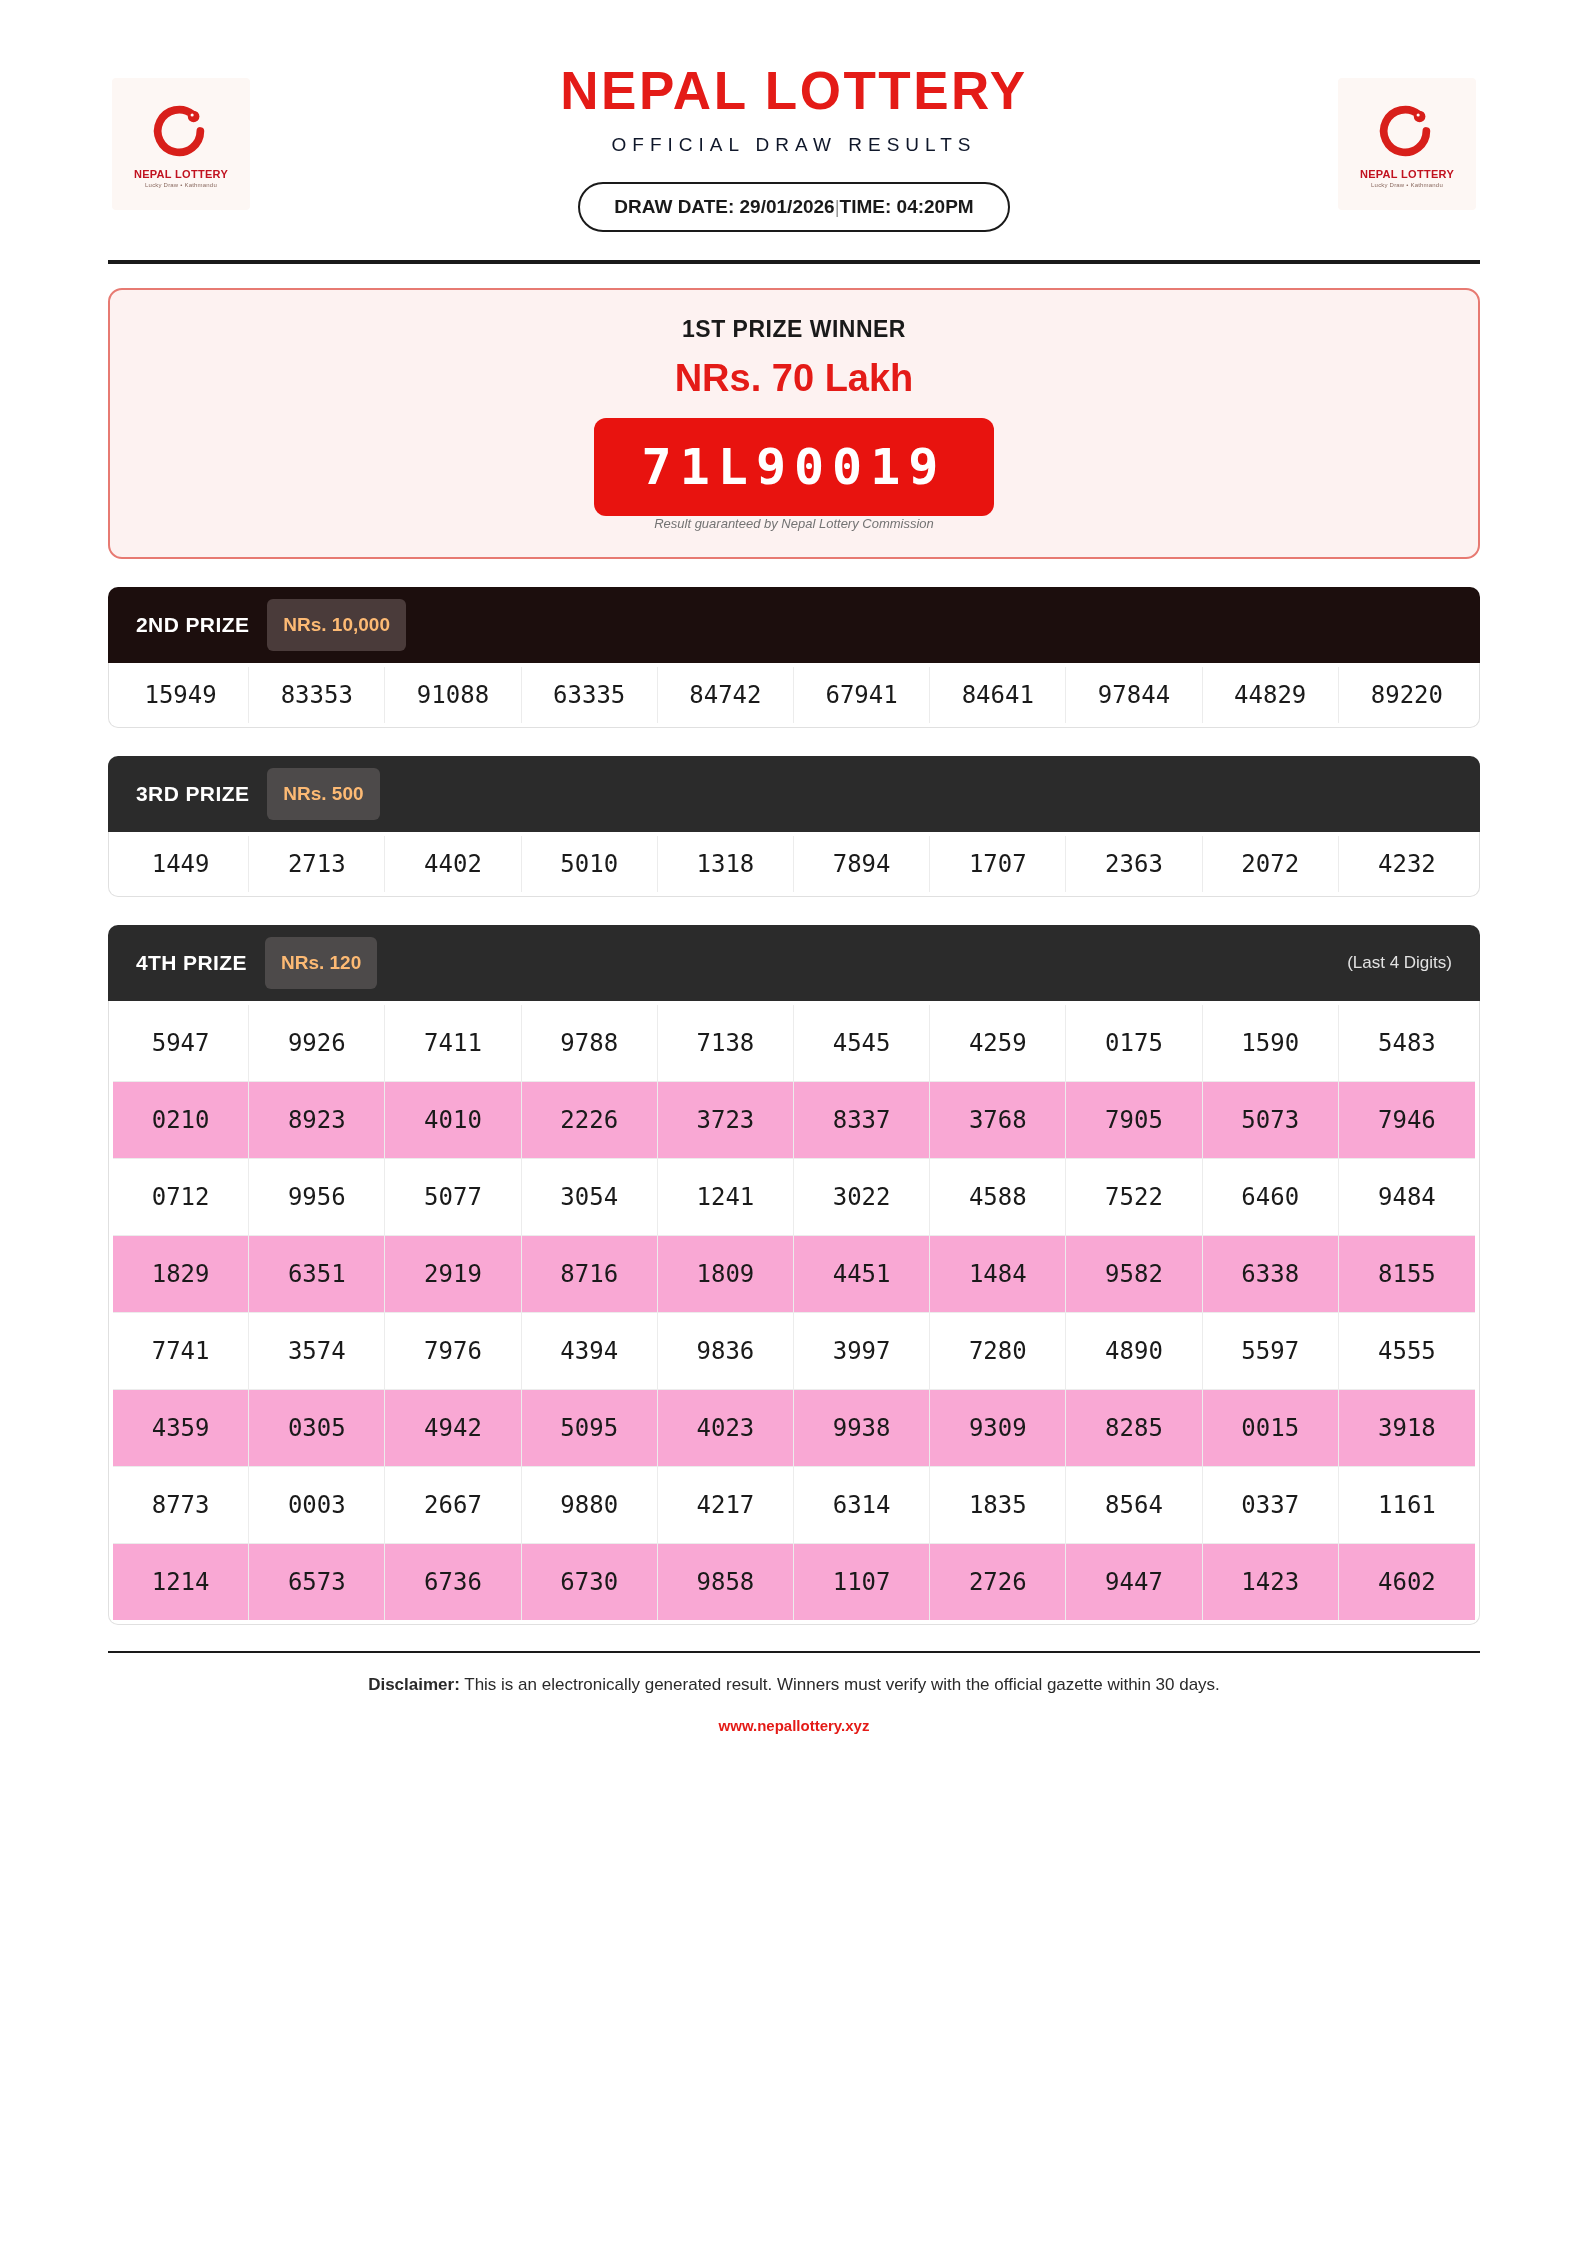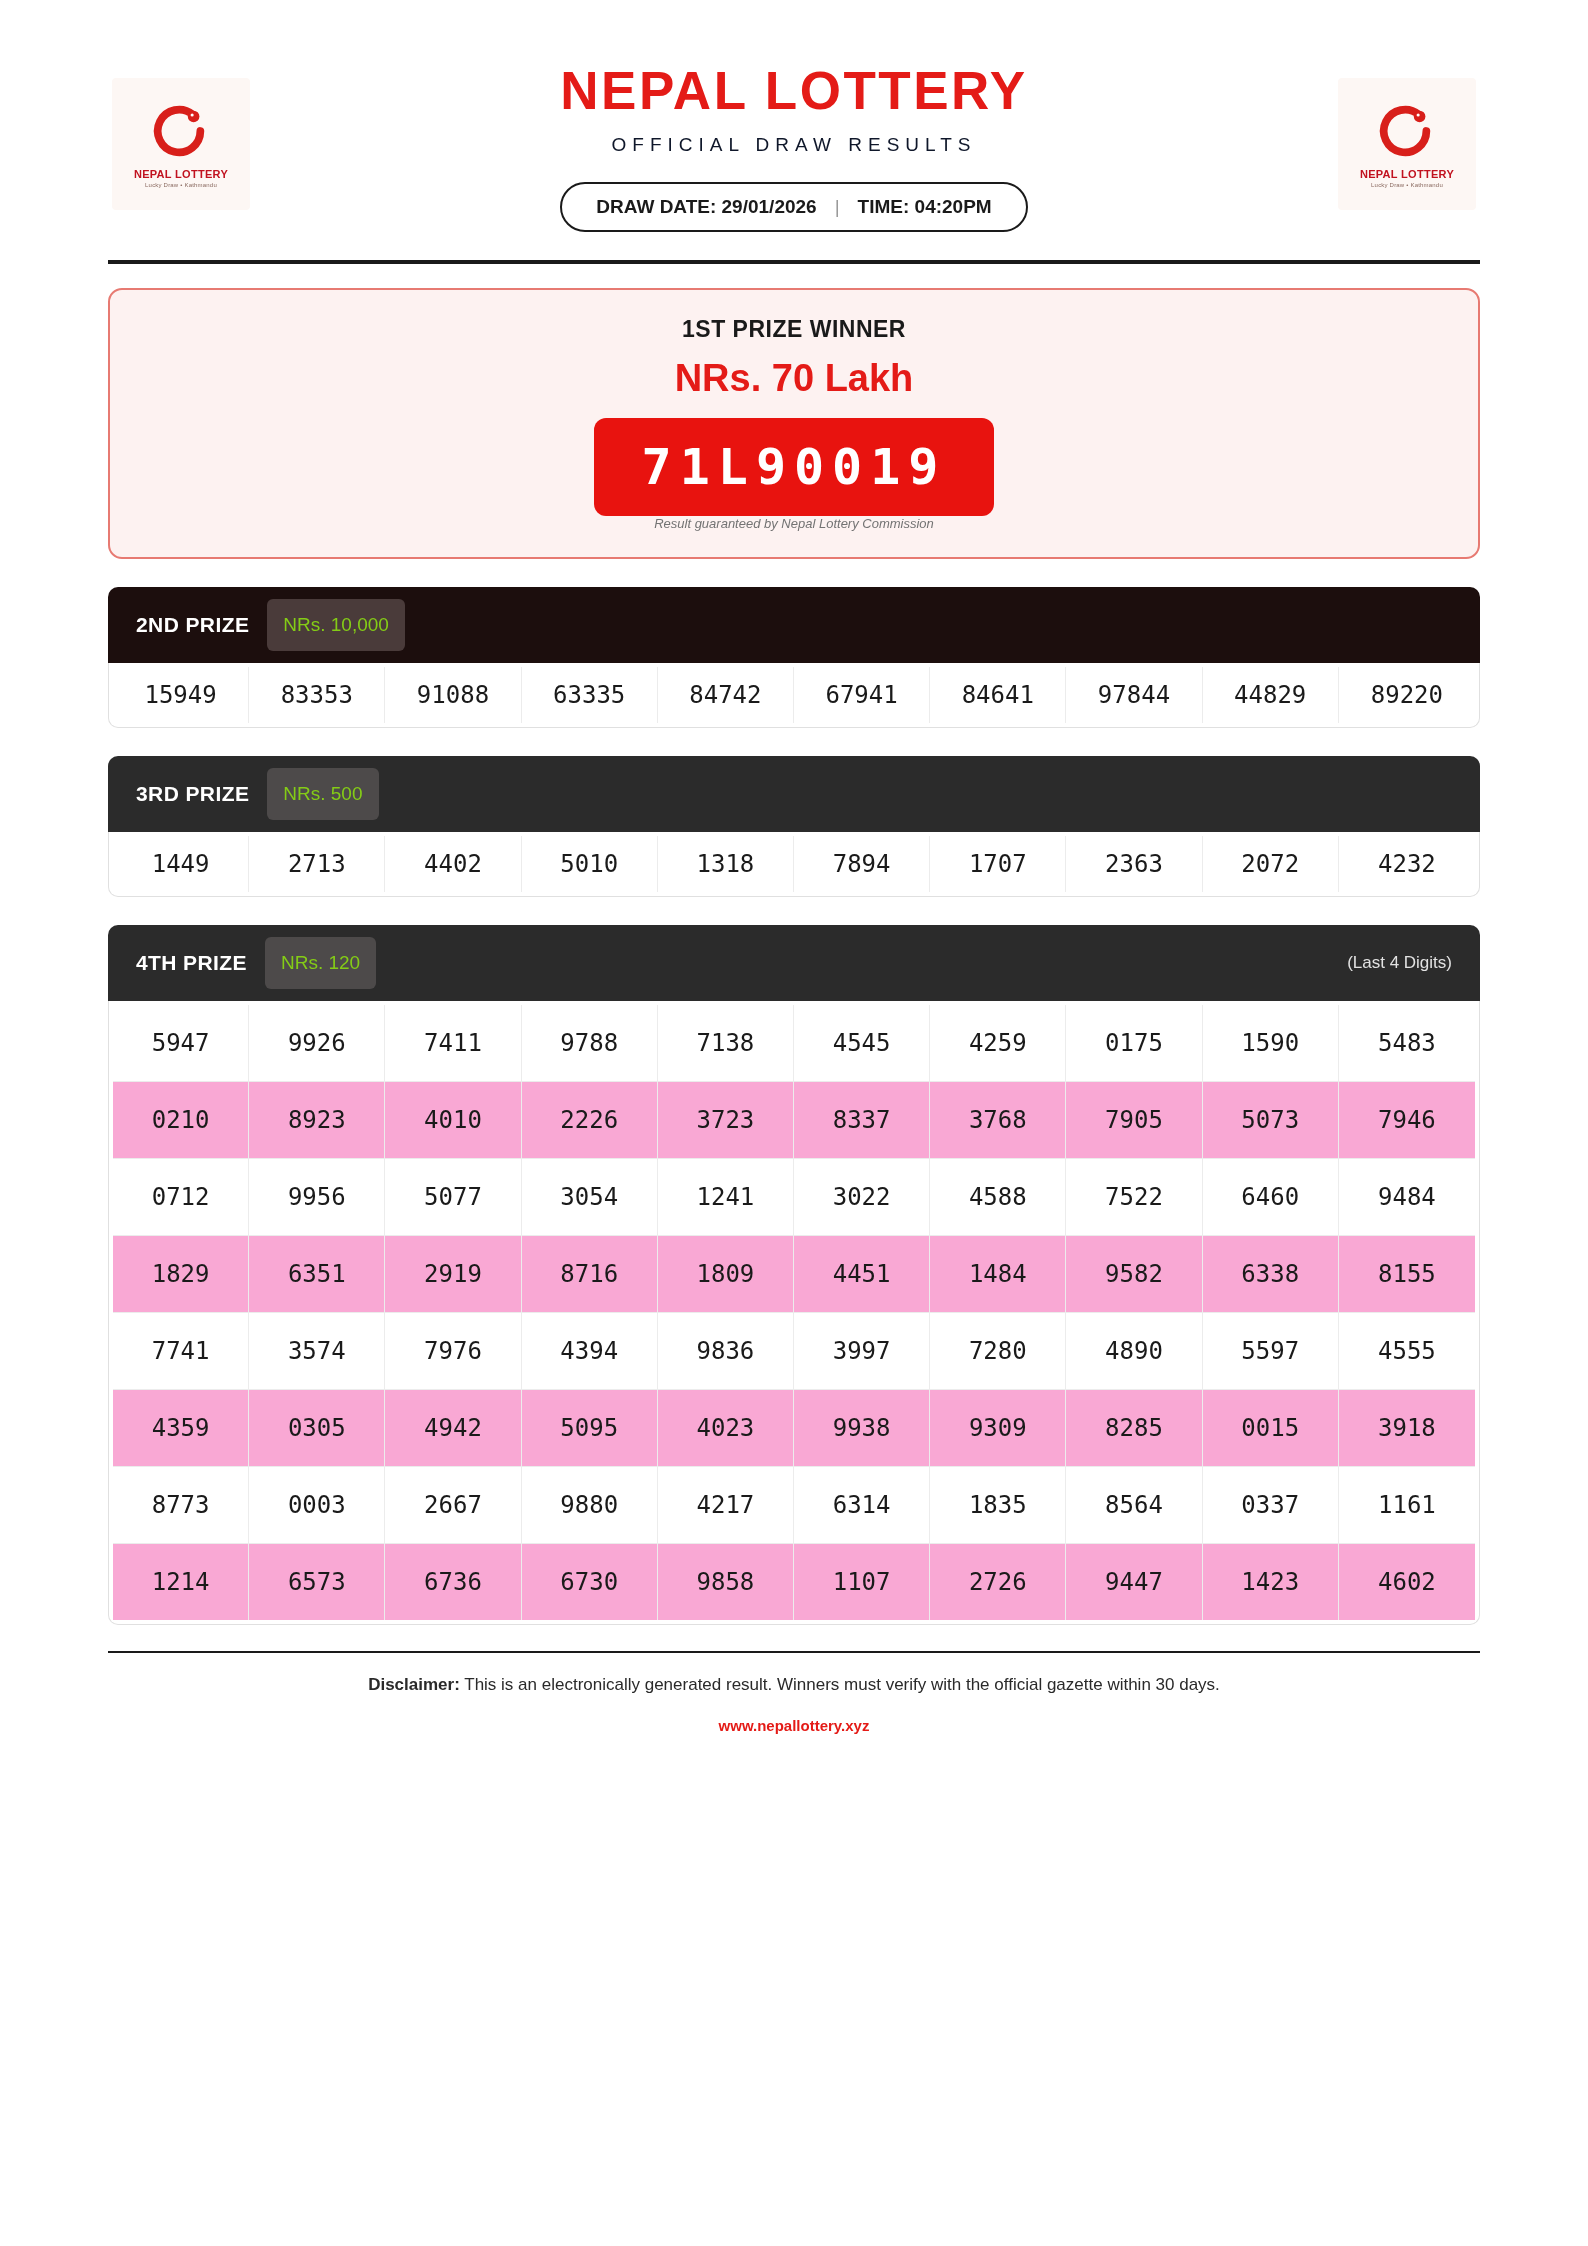--- a/index.html
+++ b/index.html
@@ -71,21 +71,20 @@
   .sub-title {
     font-size: 19px;
     color: #0f172a;
     letter-spacing: 6px;
     margin-top: 14px;
     font-weight: 500;
   }
   .draw-pill {
     display: inline-flex;
     align-items: center;
-    gap: 18px;
     border: 2px solid #1a1a1a;
     border-radius: 30px;
     padding: 12px 34px;
     margin-top: 26px;
     font-size: 19px;
     font-weight: bold;
     color: #1a1a1a;
   }
   .pill-divider {
     color: #999;
@@ -155,22 +154,22 @@
   .prize-head.dark4 { background: #2b2b2b; }
   .prize-title {
     font-size: 21px;
     font-weight: bold;
     color: #ffffff;
     letter-spacing: 0.4px;
   }
   .prize-amount {
     margin-left: 18px;
     font-size: 19px;
-    font-weight: normal;
-    color: #84cc16;
+    font-weight: bold;
+    color: #fdba74;
     background: #4d4a4a;
     border-radius: 6px;
     padding: 15px 16px;
   }
   .prize-head.dark2 .prize-amount { background: #4a3b3a; }
   .prize-note {
     margin-left: auto;
     font-size: 17px;
     color: #e2e2e2;
   }

